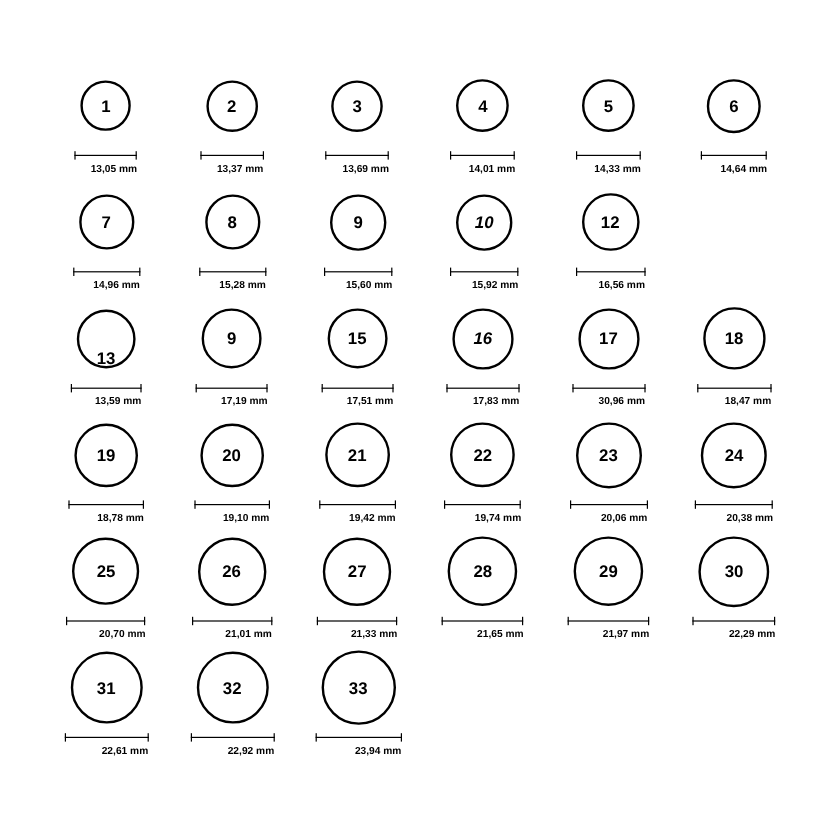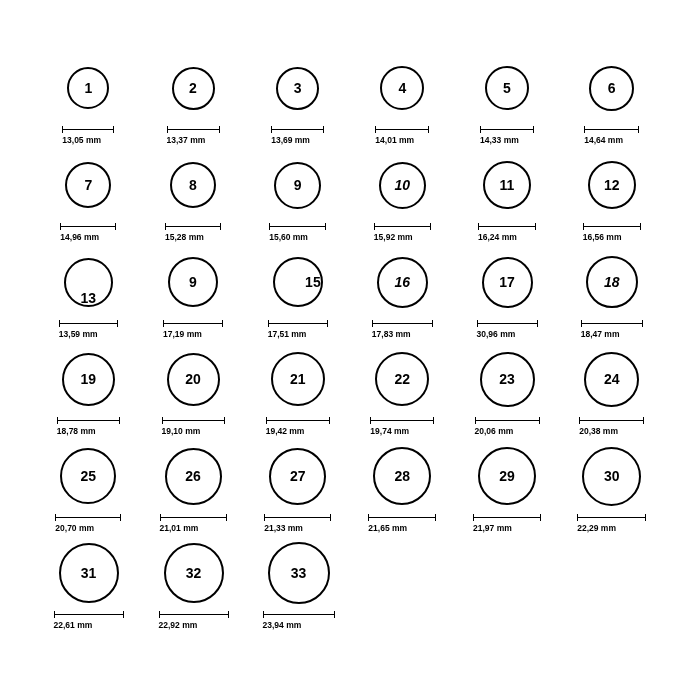--- a/index.html
+++ b/index.html
@@ -56,21 +56,21 @@
   }
   .ring-number {
     font-weight: bold;
     color: #000000;
     line-height: 1;
     font-size: 14px;
   }
   .ring-measure {
     display: flex;
     flex-direction: column;
-    align-items: flex-start;
+    align-items: flex-end;
     margin-top: 2px;
   }
   .measure-bar {
     position: relative;
     height: 7px;
     display: flex;
     align-items: center;
   }
   .measure-bar .line {
     position: absolute;
@@ -252,35 +252,20 @@
               <span class="line"></span>
               <span class="cap left"></span>
               <span class="cap right"></span>
             </div>
             <div class="measure-label">15,92 mm</div>
           </div>
         </div>
         <div class="ring-cell">
           <div class="ring-circle-wrap">
             <div class="ring-circle" style="width: 48px; height: 48px;">
-              <span class="ring-number">11</span>
-            </div>
-          </div>
-          <div class="ring-measure">
-            <div class="measure-bar" style="width: 58px;">
-              <span class="line"></span>
-              <span class="cap left"></span>
-              <span class="cap right"></span>
-            </div>
-            <div class="measure-label">16,24 mm</div>
-          </div>
-        </div>
-        <div class="ring-cell">
-          <div class="ring-circle-wrap">
-            <div class="ring-circle" style="width: 48px; height: 48px;">
               <span class="ring-number">12</span>
             </div>
           </div>
           <div class="ring-measure">
             <div class="measure-bar" style="width: 58px;">
               <span class="line"></span>
               <span class="cap left"></span>
               <span class="cap right"></span>
             </div>
             <div class="measure-label">16,56 mm</div>
@@ -313,21 +298,21 @@
             <div class="measure-bar" style="width: 60px;">
               <span class="line"></span>
               <span class="cap left"></span>
               <span class="cap right"></span>
             </div>
             <div class="measure-label">17,19 mm</div>
           </div>
         </div>
         <div class="ring-cell">
           <div class="ring-circle-wrap">
-            <div class="ring-circle" style="width: 50px; height: 50px; justify-content: flex-end;">
+            <div class="ring-circle" style="width: 50px; height: 50px;">
               <span class="ring-number">15</span>
             </div>
           </div>
           <div class="ring-measure">
             <div class="measure-bar" style="width: 60px;">
               <span class="line"></span>
               <span class="cap left"></span>
               <span class="cap right"></span>
             </div>
             <div class="measure-label">17,51 mm</div>
@@ -358,21 +343,21 @@
             <div class="measure-bar" style="width: 61px;">
               <span class="line"></span>
               <span class="cap left"></span>
               <span class="cap right"></span>
             </div>
             <div class="measure-label">30,96 mm</div>
           </div>
         </div>
         <div class="ring-cell">
           <div class="ring-circle-wrap">
-            <div class="ring-circle" style="width: 52px; height: 52px; font-style: italic;">
+            <div class="ring-circle" style="width: 52px; height: 52px;">
               <span class="ring-number">18</span>
             </div>
           </div>
           <div class="ring-measure">
             <div class="measure-bar" style="width: 62px;">
               <span class="line"></span>
               <span class="cap left"></span>
               <span class="cap right"></span>
             </div>
             <div class="measure-label">18,47 mm</div>

